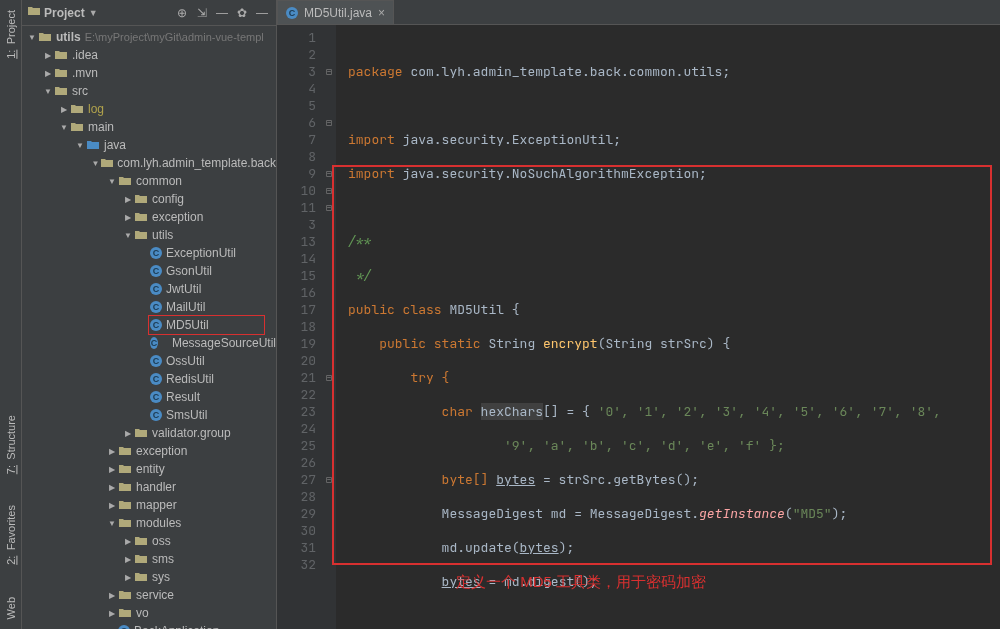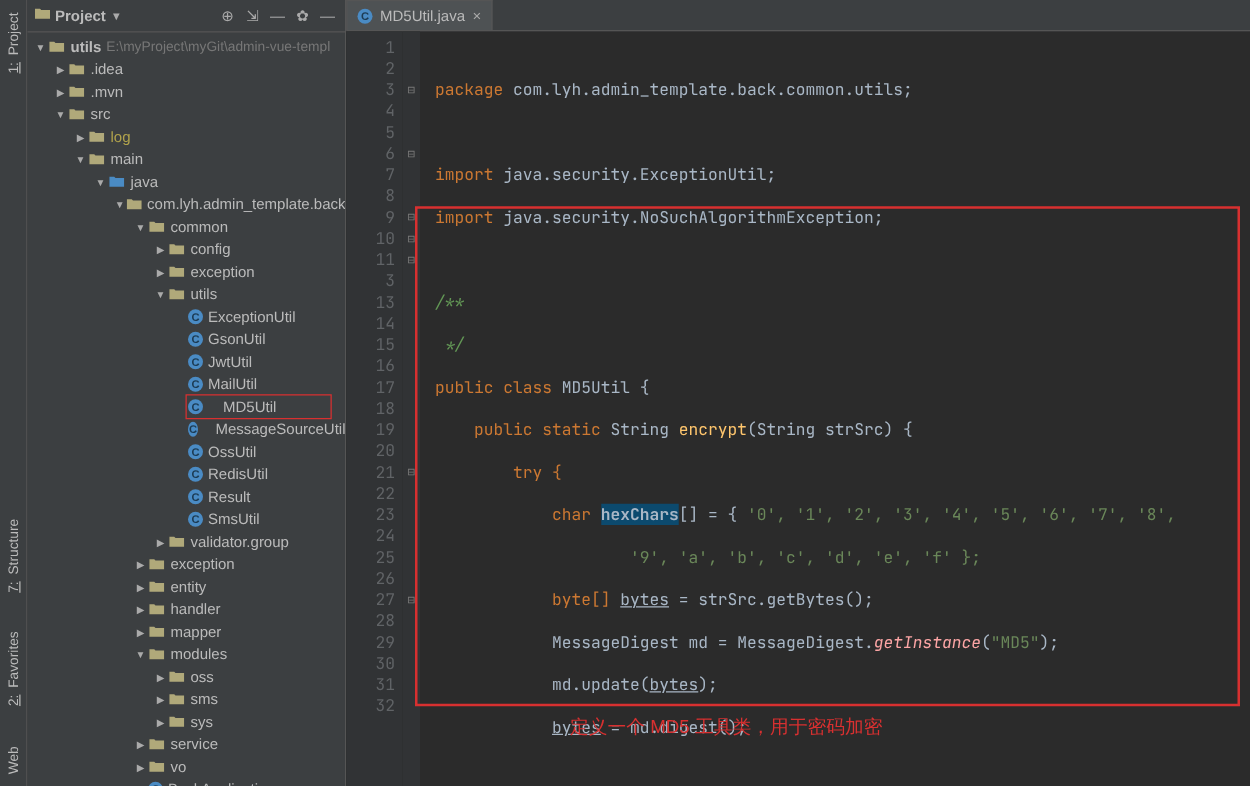--- a/index.html
+++ b/index.html
@@ -169,21 +169,21 @@
   padding: 4px 0 0 12px;
   position: relative;
   white-space: pre;
 }
 .code .line { height: 17px; }
 .kw { color: #cc7832; }
 .str { color: #6a8759; }
 .doc { color: #629755; font-style: italic; }
 .fn { color: #ffc66d; }
 .fn-i { color: #fca5a5; font-style: italic; }
-.warn { background: #0c4a6e; font-weight: bold; }
+.warn { background: #404040; }
 .under { text-decoration: underline; }
 .caret-line {
   position: absolute;
   left: 0; right: 0; height: 17px;
   background: #323232;
   z-index: -1;
 }
 .red-box {
   position: absolute;
   border: 2px solid #d83030;
@@ -353,21 +353,21 @@
     <div class="tree-row" style="padding-left:128px">
         <span class="class-icon">C</span>
         <span class="label" style="margin-left:4px">JwtUtil</span>
       </div>
     <div class="tree-row" style="padding-left:128px">
         <span class="class-icon">C</span>
         <span class="label" style="margin-left:4px">MailUtil</span>
       </div>
     <div class="tree-row highlight" style="padding-left:128px">
         <span class="class-icon">C</span>
-        <span class="label" style="margin-left:16px">MD5Util</span>
+        <span class="label" style="margin-left:4px">MD5Util</span>
       </div>
     <div class="tree-row" style="padding-left:128px">
         <span class="class-icon">C</span>
         <span class="label" style="margin-left:14px">MessageSourceUtil</span>
       </div>
     <div class="tree-row" style="padding-left:128px">
         <span class="class-icon">C</span>
         <span class="label" style="margin-left:4px">OssUtil</span>
       </div>
     <div class="tree-row" style="padding-left:128px">

